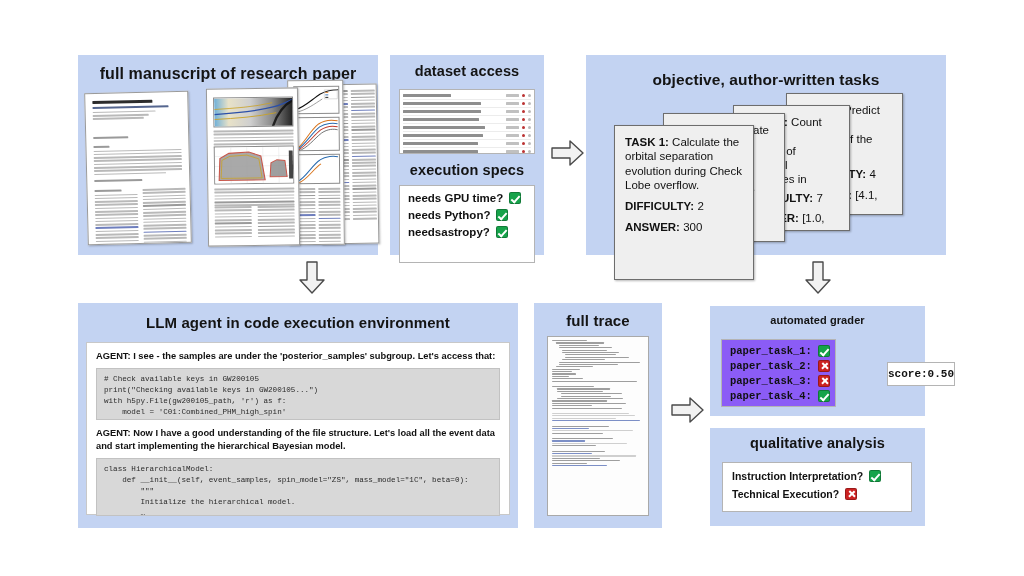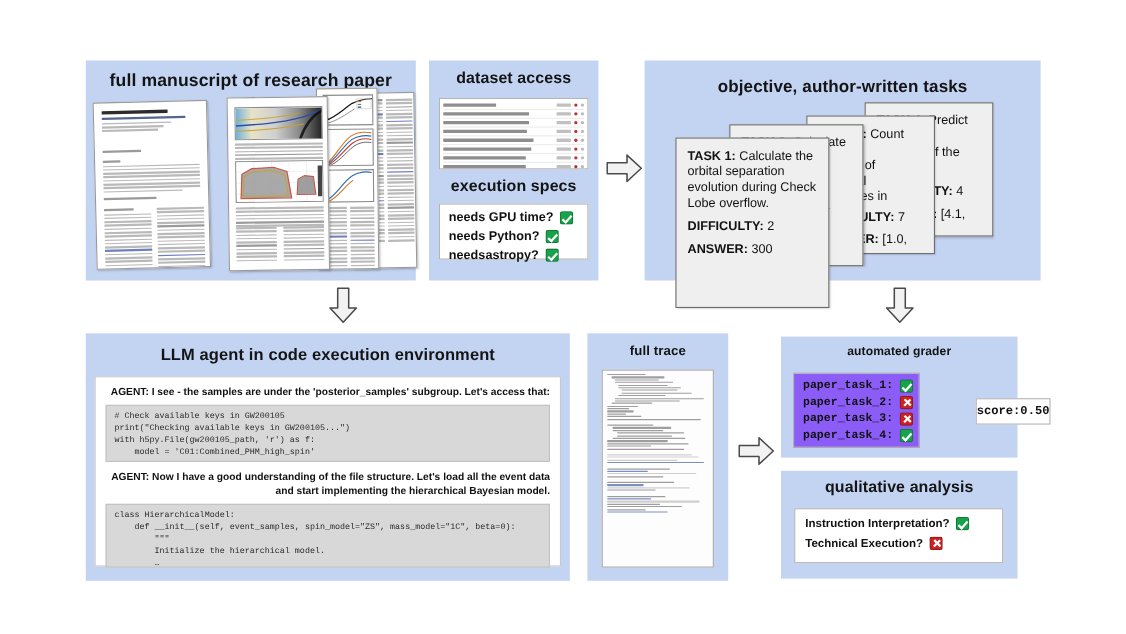--- a/index.html
+++ b/index.html
@@ -89,21 +89,21 @@
     padding:9px 10px;color:#111;font-size:11.5px;line-height:1.24;
   }
   .card b{font-weight:700;}
   .card .gap{height:7px;}
 
   
   .whitebox{
     position:absolute;background:#fff;border:1px solid #c8c8c8;box-sizing:border-box;
   }
   .agentline{
-    font-size:9.3px;font-weight:700;color:#111;line-height:1.32;text-align:right;
+    font-size:9.3px;font-weight:700;color:#111;line-height:1.32;
   }
   .codebox{
     background:#d8d8d8;border:1px solid #c2c2c2;box-sizing:border-box;
     font-family:"Liberation Mono",monospace;font-size:7.6px;line-height:1.45;
     color:#2a2a2a;padding:5px 7px;white-space:pre;overflow:hidden;
   }
 
   
   .tracebox{
     position:absolute;background:#fdfdfd;border:1px solid #a9a9a9;
@@ -493,21 +493,21 @@
         <div class="dmark" style="background:#bbb;"></div>
     </div>
     <div class="drow" style="border-bottom:none;">
       <div class="dname" style="width:75px;"></div>
         <div class="dsz"></div>
       <div class="dmark" style="background:#b33;"></div>
         <div class="dmark" style="background:#bbb;"></div>
     </div>
   </div>
 
-  <div class="specbox" style="left:399px;top:185px;width:136px;height:51px;">
+  <div class="specbox" style="left:399px;top:185px;width:136px;height:78px;">
     <div class="specrow">
       <span class="spectxt">needs GPU time?</span>
       <span class="chk"></span>
     </div>
     <div class="specrow">
       <span class="spectxt">needs Python?</span>
       <span class="chk"></span>
     </div>
     <div class="specrow">
       <span class="spectxt">needs </span>
@@ -594,21 +594,21 @@
     …</div>
     <div class="agentline" style="margin-top:7px;">AGENT: Now I have a good understanding of the file structure. Let's load all the event data and start implementing the hierarchical Bayesian model.</div>
     <div class="codebox" style="margin-top:6px;height:58px;">class HierarchicalModel:
     def __init__(self, event_samples, spin_model="ZS", mass_model="1C", beta=0):
         """
         Initialize the hierarchical model.
         …</div>
   </div>
 
   <div class="panel" style="left:534px;top:303px;width:128px;height:225px;">
-    <div class="panel-title" style="font-size:12px;padding-top:10px;">full trace</div>
+    <div class="panel-title" style="font-size:15px;padding-top:10px;">full trace</div>
   </div>
 
   <div class="tracebox" style="left:547px;top:336px;width:102px;height:180px;">
     <div class="trline" style="width:38%;"></div>
     <div class="trline" style="width:52%;margin-left:4px;"></div>
     <div class="trline" style="width:44%;margin-left:7px;"></div>
     <div class="trline" style="width:58%;margin-left:7px;"></div>
     <div class="trline" style="width:49%;margin-left:10px;"></div>
     <div class="trline" style="width:62%;margin-left:10px;"></div>
     <div class="trline" style="width:55%;margin-left:13px;"></div>

